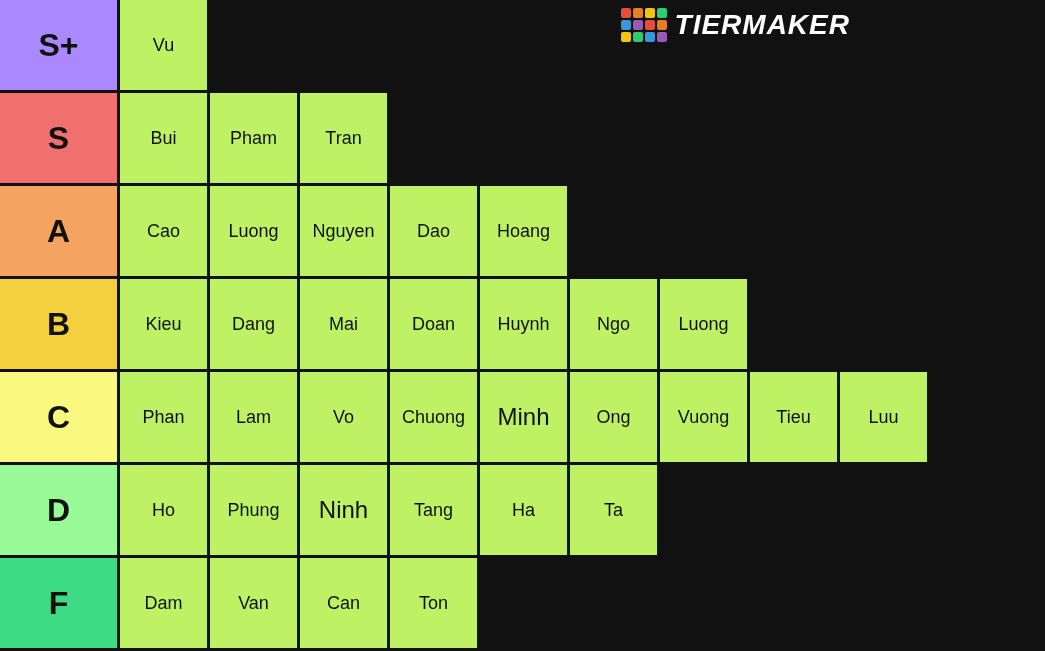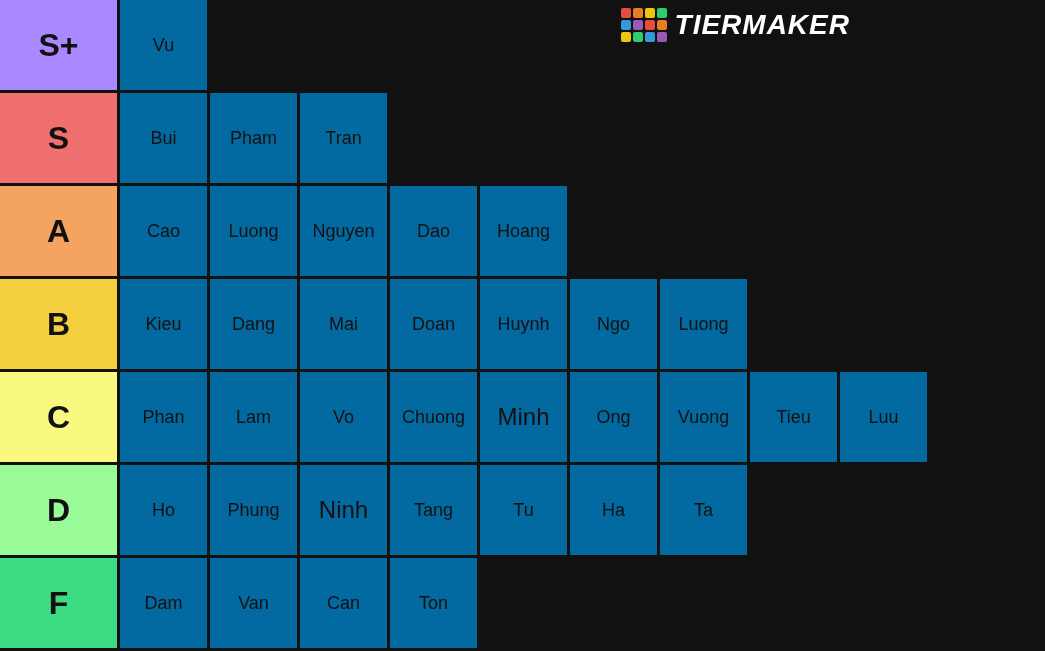--- a/index.html
+++ b/index.html
@@ -77,21 +77,21 @@
       flex-wrap: nowrap;
       background: #222;
       flex: 1;
     }
     .tier-cell {
       min-width: 90px;
       width: 90px;
       display: flex;
       align-items: center;
       justify-content: center;
-      background: #0369a1;
+      background: #bef264;
       border-right: 3px solid #111;
       font-size: 18px;
       font-weight: normal;
       color: #111;
       flex-shrink: 0;
     }
     .tier-cell.bold-text {
       font-size: 24px;
       font-weight: normal;
     }
@@ -187,21 +187,20 @@
           <div class="tier-empty"></div>
         </div>
       </div>
       <div class="tier-row row-d">
         <div class="tier-label" style="background: rgb(152, 251, 152);">D</div>
         <div class="tier-cells">
           <div class="tier-cell">Ho</div>
           <div class="tier-cell">Phung</div>
           <div class="tier-cell bold-text">Ninh</div>
           <div class="tier-cell">Tang</div>
-          <div class="tier-cell">Tu</div>
           <div class="tier-cell">Ha</div>
           <div class="tier-cell">Ta</div>
           <div class="tier-empty"></div>
         </div>
       </div>
       <div class="tier-row row-f">
         <div class="tier-label" style="background: rgb(61, 220, 132);">F</div>
         <div class="tier-cells">
           <div class="tier-cell">Dam</div>
           <div class="tier-cell">Van</div>

